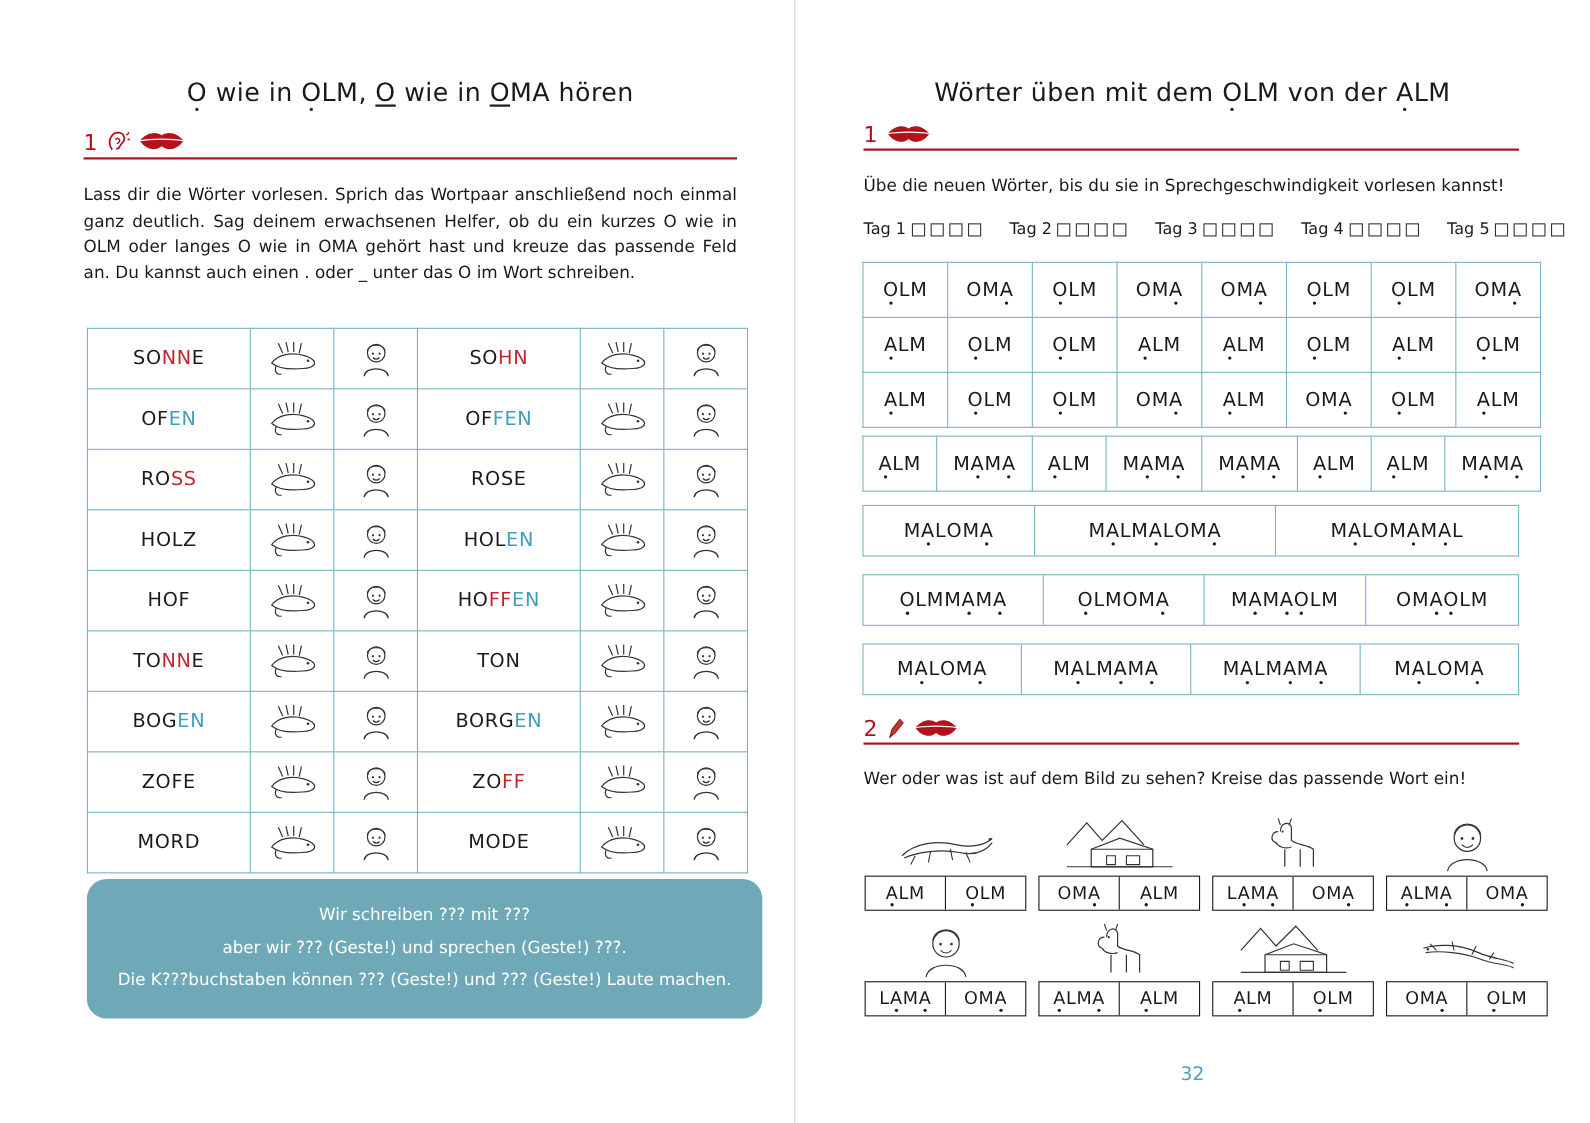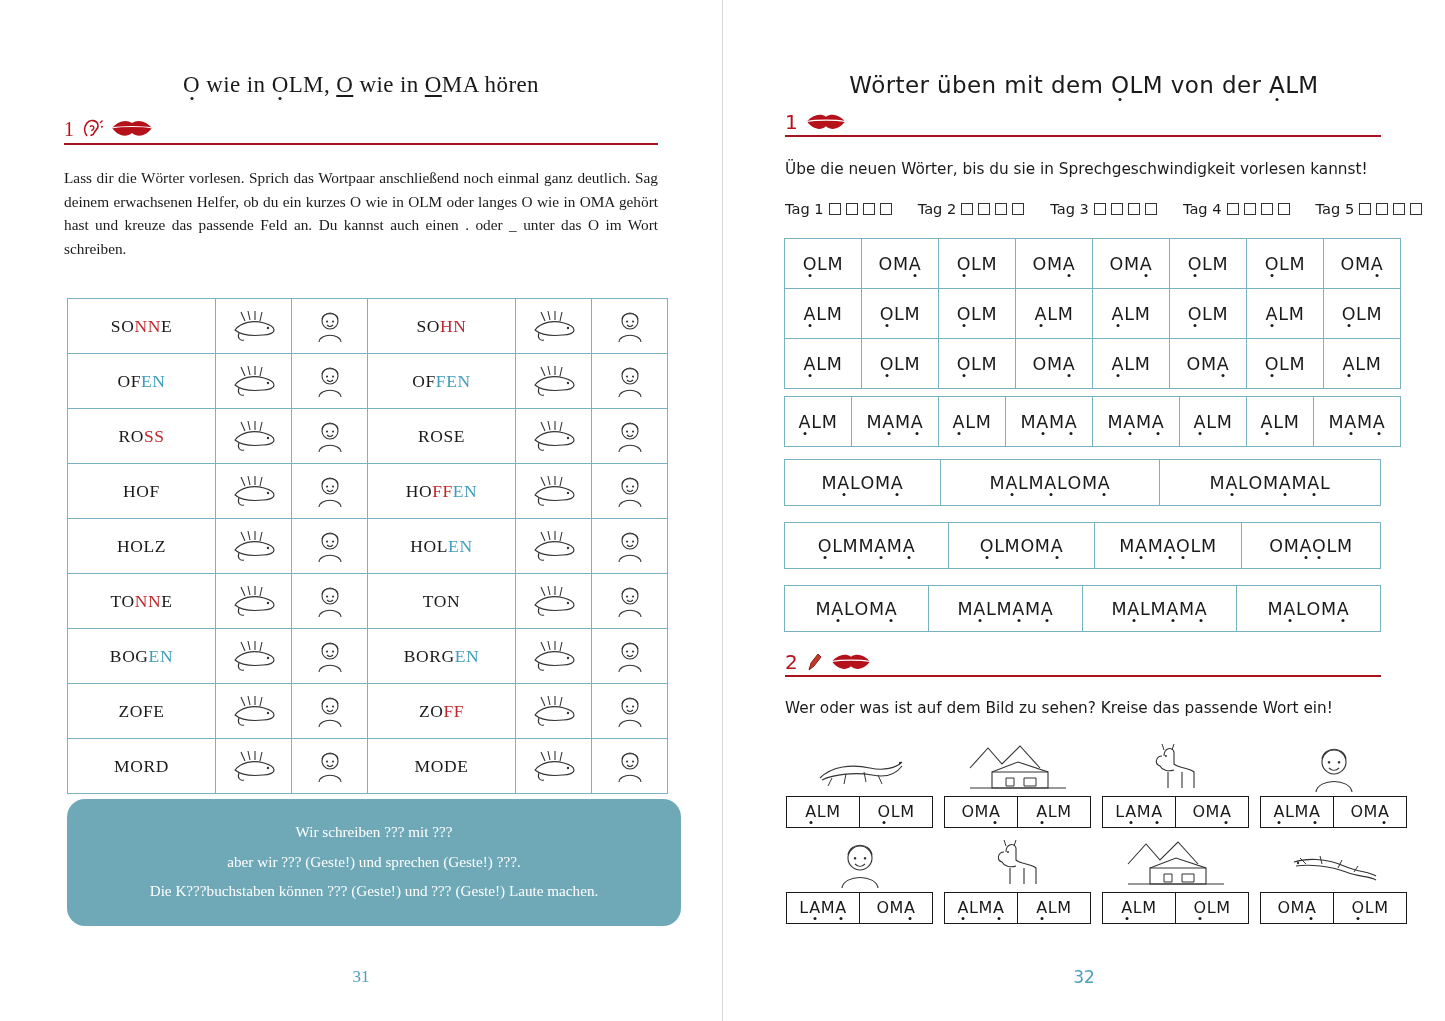--- a/index.html
+++ b/index.html
@@ -2,21 +2,21 @@
 <html><head>
 <meta charset="utf-8">
 <style>
   html,body{margin:0;padding:0;}
   body{
     width:1445px;height:1021px;background:#ffffff;
     font-family:"DejaVu Sans", sans-serif;
     color:#1a1a1a;position:relative;overflow:hidden;
   }
   .page{position:absolute;top:0;bottom:0;}
-  .page-left{left:0;width:722px;font-family:Liberation Serif, serif;}
+  .page-left{left:12px;width:722px;}
   .page-right{left:723px;width:722px;}
   .spine{position:absolute;left:722px;top:0;bottom:0;width:1px;background:#d8d8d8;}
 
   h1.title{
     font-size:23px;font-weight:normal;text-align:center;margin:0;
     letter-spacing:.4px;
   }
   .title-left{position:absolute;left:0;right:0;top:72px;}
   .title-right{position:absolute;left:0;right:0;top:72px;}
   .ul{text-decoration:underline;text-underline-offset:3px;}
@@ -236,77 +236,77 @@
           <svg class="icon" width="46" height="36" viewBox="0 0 46 36" style="margin:0 auto;">
               <circle cx="23" cy="13" r="8" fill="none" stroke="#333" stroke-width="1.1"></circle>
               <path d="M15 11 C16 4 30 4 31 11" fill="none" stroke="#333" stroke-width="1.1"></path>
               <path d="M20 12.5 a1 1 0 1 0 .1 0 M26 12.5 a1 1 0 1 0 .1 0" fill="#333"></path>
               <path d="M20 17 C22 19 24 19 26 17" fill="none" stroke="#333" stroke-width="1.1"></path>
               <path d="M12 34 C13 25 33 25 34 34" fill="none" stroke="#333" stroke-width="1.1"></path>
             </svg>
         </td>
       </tr>
       <tr>
+        <td class="wordcell"><span>HOLZ</span></td>
+        <td class="iconcell">
+          <svg class="icon" width="46" height="36" viewBox="0 0 46 36" style="margin:0 auto;">
+              <path d="M4 22 C10 14 22 12 33 15 C40 17 43 20 43 22 C43 25 38 27 32 27 C22 28 10 27 4 22 Z" fill="none" stroke="#333" stroke-width="1.1"></path>
+              <circle cx="37" cy="20" r="1.2" fill="#333"></circle>
+              <path d="M14 13 L10 4 M19 12 L17 3 M24 12 L24 3 M29 13 L31 4" stroke="#333" stroke-width="1.1" fill="none"></path>
+              <path d="M8 25 C6 30 9 33 13 32" stroke="#333" stroke-width="1.1" fill="none"></path>
+            </svg>
+        </td>
+        <td class="iconcell">
+          <svg class="icon" width="46" height="36" viewBox="0 0 46 36" style="margin:0 auto;">
+              <circle cx="23" cy="13" r="8" fill="none" stroke="#333" stroke-width="1.1"></circle>
+              <path d="M15 11 C16 4 30 4 31 11" fill="none" stroke="#333" stroke-width="1.1"></path>
+              <path d="M20 12.5 a1 1 0 1 0 .1 0 M26 12.5 a1 1 0 1 0 .1 0" fill="#333"></path>
+              <path d="M20 17 C22 19 24 19 26 17" fill="none" stroke="#333" stroke-width="1.1"></path>
+              <path d="M12 34 C13 25 33 25 34 34" fill="none" stroke="#333" stroke-width="1.1"></path>
+            </svg>
+        </td>
+        <td class="wordcell"><span>HOL</span><span class="blue">EN</span></td>
+        <td class="iconcell">
+          <svg class="icon" width="46" height="36" viewBox="0 0 46 36" style="margin:0 auto;">
+              <path d="M4 22 C10 14 22 12 33 15 C40 17 43 20 43 22 C43 25 38 27 32 27 C22 28 10 27 4 22 Z" fill="none" stroke="#333" stroke-width="1.1"></path>
+              <circle cx="37" cy="20" r="1.2" fill="#333"></circle>
+              <path d="M14 13 L10 4 M19 12 L17 3 M24 12 L24 3 M29 13 L31 4" stroke="#333" stroke-width="1.1" fill="none"></path>
+              <path d="M8 25 C6 30 9 33 13 32" stroke="#333" stroke-width="1.1" fill="none"></path>
+            </svg>
+        </td>
+        <td class="iconcell">
+          <svg class="icon" width="46" height="36" viewBox="0 0 46 36" style="margin:0 auto;">
+              <circle cx="23" cy="13" r="8" fill="none" stroke="#333" stroke-width="1.1"></circle>
+              <path d="M15 11 C16 4 30 4 31 11" fill="none" stroke="#333" stroke-width="1.1"></path>
+              <path d="M20 12.5 a1 1 0 1 0 .1 0 M26 12.5 a1 1 0 1 0 .1 0" fill="#333"></path>
+              <path d="M20 17 C22 19 24 19 26 17" fill="none" stroke="#333" stroke-width="1.1"></path>
+              <path d="M12 34 C13 25 33 25 34 34" fill="none" stroke="#333" stroke-width="1.1"></path>
+            </svg>
+        </td>
+      </tr>
+      <tr>
         <td class="wordcell"><span>HOF</span></td>
         <td class="iconcell">
           <svg class="icon" width="46" height="36" viewBox="0 0 46 36" style="margin:0 auto;">
               <path d="M4 22 C10 14 22 12 33 15 C40 17 43 20 43 22 C43 25 38 27 32 27 C22 28 10 27 4 22 Z" fill="none" stroke="#333" stroke-width="1.1"></path>
               <circle cx="37" cy="20" r="1.2" fill="#333"></circle>
               <path d="M14 13 L10 4 M19 12 L17 3 M24 12 L24 3 M29 13 L31 4" stroke="#333" stroke-width="1.1" fill="none"></path>
               <path d="M8 25 C6 30 9 33 13 32" stroke="#333" stroke-width="1.1" fill="none"></path>
             </svg>
         </td>
         <td class="iconcell">
           <svg class="icon" width="46" height="36" viewBox="0 0 46 36" style="margin:0 auto;">
               <circle cx="23" cy="13" r="8" fill="none" stroke="#333" stroke-width="1.1"></circle>
               <path d="M15 11 C16 4 30 4 31 11" fill="none" stroke="#333" stroke-width="1.1"></path>
               <path d="M20 12.5 a1 1 0 1 0 .1 0 M26 12.5 a1 1 0 1 0 .1 0" fill="#333"></path>
               <path d="M20 17 C22 19 24 19 26 17" fill="none" stroke="#333" stroke-width="1.1"></path>
               <path d="M12 34 C13 25 33 25 34 34" fill="none" stroke="#333" stroke-width="1.1"></path>
             </svg>
         </td>
         <td class="wordcell"><span>HO</span><span class="red">FF</span><span class="blue">EN</span></td>
-        <td class="iconcell">
-          <svg class="icon" width="46" height="36" viewBox="0 0 46 36" style="margin:0 auto;">
-              <path d="M4 22 C10 14 22 12 33 15 C40 17 43 20 43 22 C43 25 38 27 32 27 C22 28 10 27 4 22 Z" fill="none" stroke="#333" stroke-width="1.1"></path>
-              <circle cx="37" cy="20" r="1.2" fill="#333"></circle>
-              <path d="M14 13 L10 4 M19 12 L17 3 M24 12 L24 3 M29 13 L31 4" stroke="#333" stroke-width="1.1" fill="none"></path>
-              <path d="M8 25 C6 30 9 33 13 32" stroke="#333" stroke-width="1.1" fill="none"></path>
-            </svg>
-        </td>
-        <td class="iconcell">
-          <svg class="icon" width="46" height="36" viewBox="0 0 46 36" style="margin:0 auto;">
-              <circle cx="23" cy="13" r="8" fill="none" stroke="#333" stroke-width="1.1"></circle>
-              <path d="M15 11 C16 4 30 4 31 11" fill="none" stroke="#333" stroke-width="1.1"></path>
-              <path d="M20 12.5 a1 1 0 1 0 .1 0 M26 12.5 a1 1 0 1 0 .1 0" fill="#333"></path>
-              <path d="M20 17 C22 19 24 19 26 17" fill="none" stroke="#333" stroke-width="1.1"></path>
-              <path d="M12 34 C13 25 33 25 34 34" fill="none" stroke="#333" stroke-width="1.1"></path>
-            </svg>
-        </td>
-      </tr>
-      <tr>
-        <td class="wordcell"><span>HOLZ</span></td>
-        <td class="iconcell">
-          <svg class="icon" width="46" height="36" viewBox="0 0 46 36" style="margin:0 auto;">
-              <path d="M4 22 C10 14 22 12 33 15 C40 17 43 20 43 22 C43 25 38 27 32 27 C22 28 10 27 4 22 Z" fill="none" stroke="#333" stroke-width="1.1"></path>
-              <circle cx="37" cy="20" r="1.2" fill="#333"></circle>
-              <path d="M14 13 L10 4 M19 12 L17 3 M24 12 L24 3 M29 13 L31 4" stroke="#333" stroke-width="1.1" fill="none"></path>
-              <path d="M8 25 C6 30 9 33 13 32" stroke="#333" stroke-width="1.1" fill="none"></path>
-            </svg>
-        </td>
-        <td class="iconcell">
-          <svg class="icon" width="46" height="36" viewBox="0 0 46 36" style="margin:0 auto;">
-              <circle cx="23" cy="13" r="8" fill="none" stroke="#333" stroke-width="1.1"></circle>
-              <path d="M15 11 C16 4 30 4 31 11" fill="none" stroke="#333" stroke-width="1.1"></path>
-              <path d="M20 12.5 a1 1 0 1 0 .1 0 M26 12.5 a1 1 0 1 0 .1 0" fill="#333"></path>
-              <path d="M20 17 C22 19 24 19 26 17" fill="none" stroke="#333" stroke-width="1.1"></path>
-              <path d="M12 34 C13 25 33 25 34 34" fill="none" stroke="#333" stroke-width="1.1"></path>
-            </svg>
-        </td>
-        <td class="wordcell"><span>HOL</span><span class="blue">EN</span></td>
         <td class="iconcell">
           <svg class="icon" width="46" height="36" viewBox="0 0 46 36" style="margin:0 auto;">
               <path d="M4 22 C10 14 22 12 33 15 C40 17 43 20 43 22 C43 25 38 27 32 27 C22 28 10 27 4 22 Z" fill="none" stroke="#333" stroke-width="1.1"></path>
               <circle cx="37" cy="20" r="1.2" fill="#333"></circle>
               <path d="M14 13 L10 4 M19 12 L17 3 M24 12 L24 3 M29 13 L31 4" stroke="#333" stroke-width="1.1" fill="none"></path>
               <path d="M8 25 C6 30 9 33 13 32" stroke="#333" stroke-width="1.1" fill="none"></path>
             </svg>
         </td>
         <td class="iconcell">
           <svg class="icon" width="46" height="36" viewBox="0 0 46 36" style="margin:0 auto;">
@@ -472,21 +472,20 @@
       </tr>
     </tbody>
   </table>
 
   <div class="tealbox" style="left:67px;width:586px;top:799px;">
     <div>Wir schreiben ??? mit ???</div>
     <div>aber wir ??? (Geste!) und sprechen (Geste!) ???.</div>
     <div>Die K???buchstaben können ??? (Geste!) und ??? (Geste!) Laute machen.</div>
   </div>
 
-  <div class="pagenum" style="left:0;right:0;top:967px;">31</div>
 </div>
 
 <div class="page page-right">
 
   <div class="title-right">
     <h1 class="title">
       <span>Wörter üben mit dem </span><span class="dotbelow">O</span><span>LM von der </span><span class="dotbelow">A</span><span>LM</span>
     </h1>
   </div>
 

